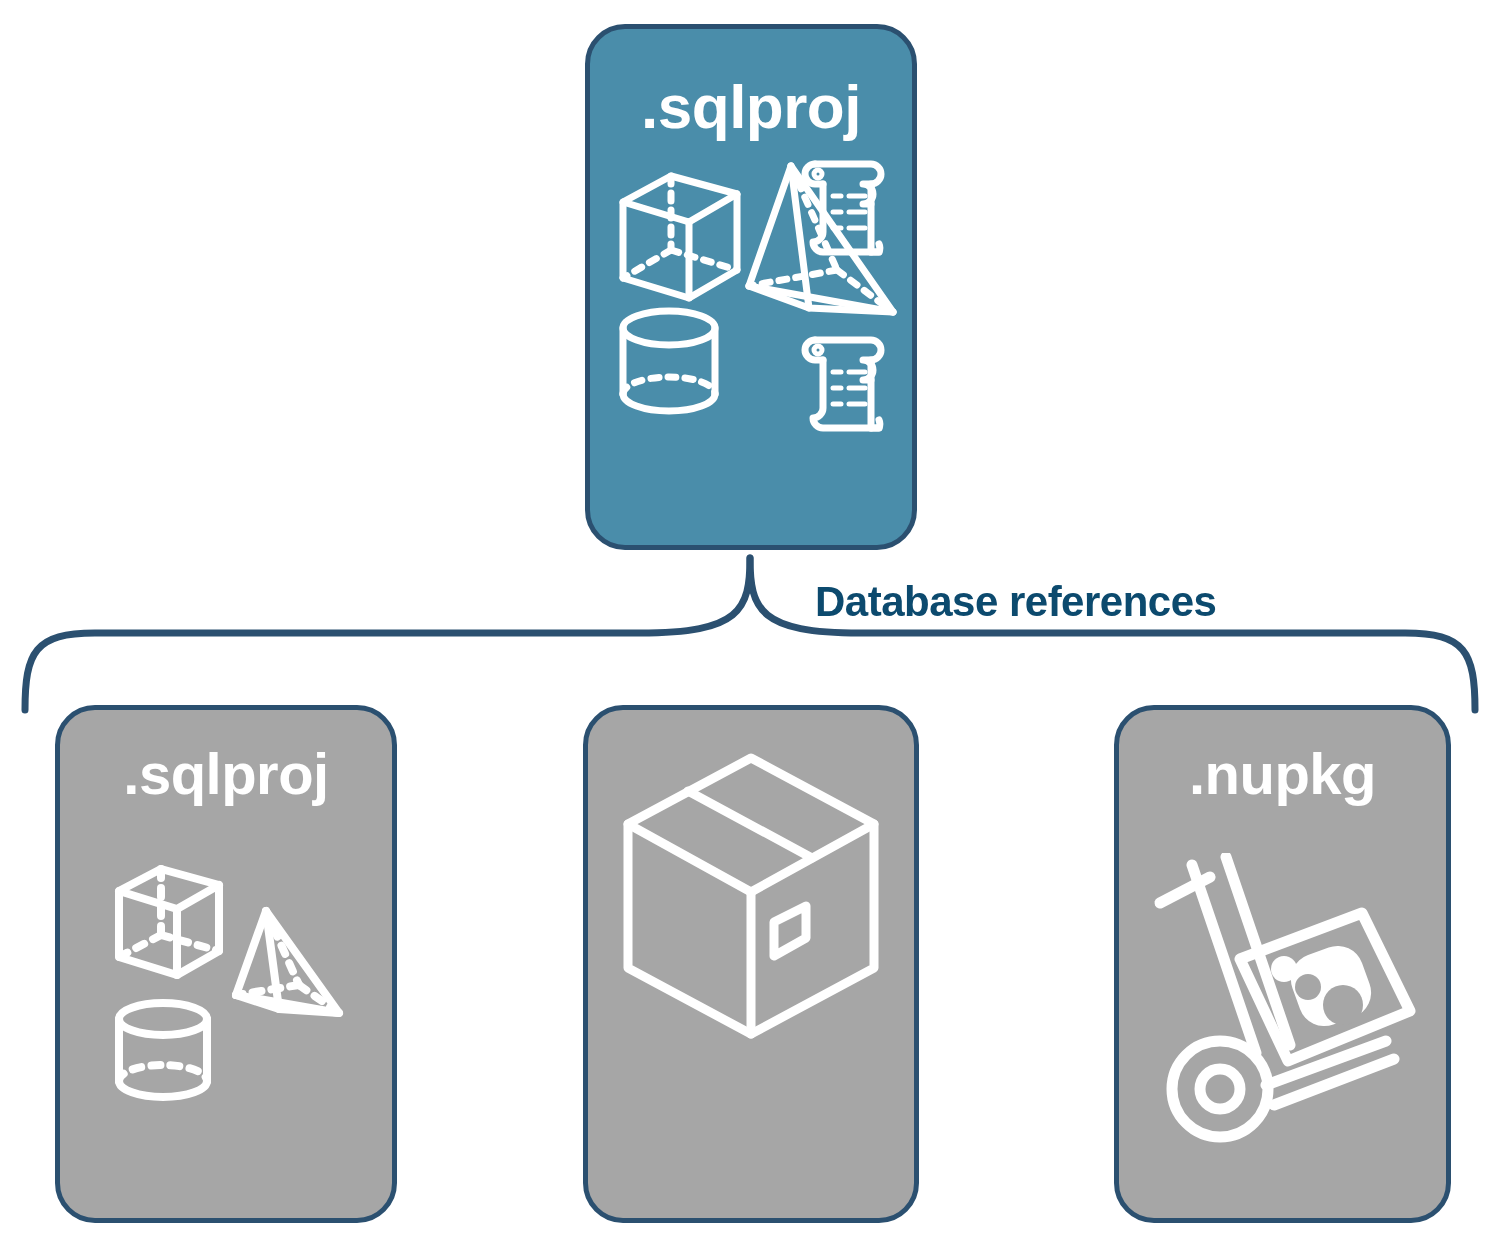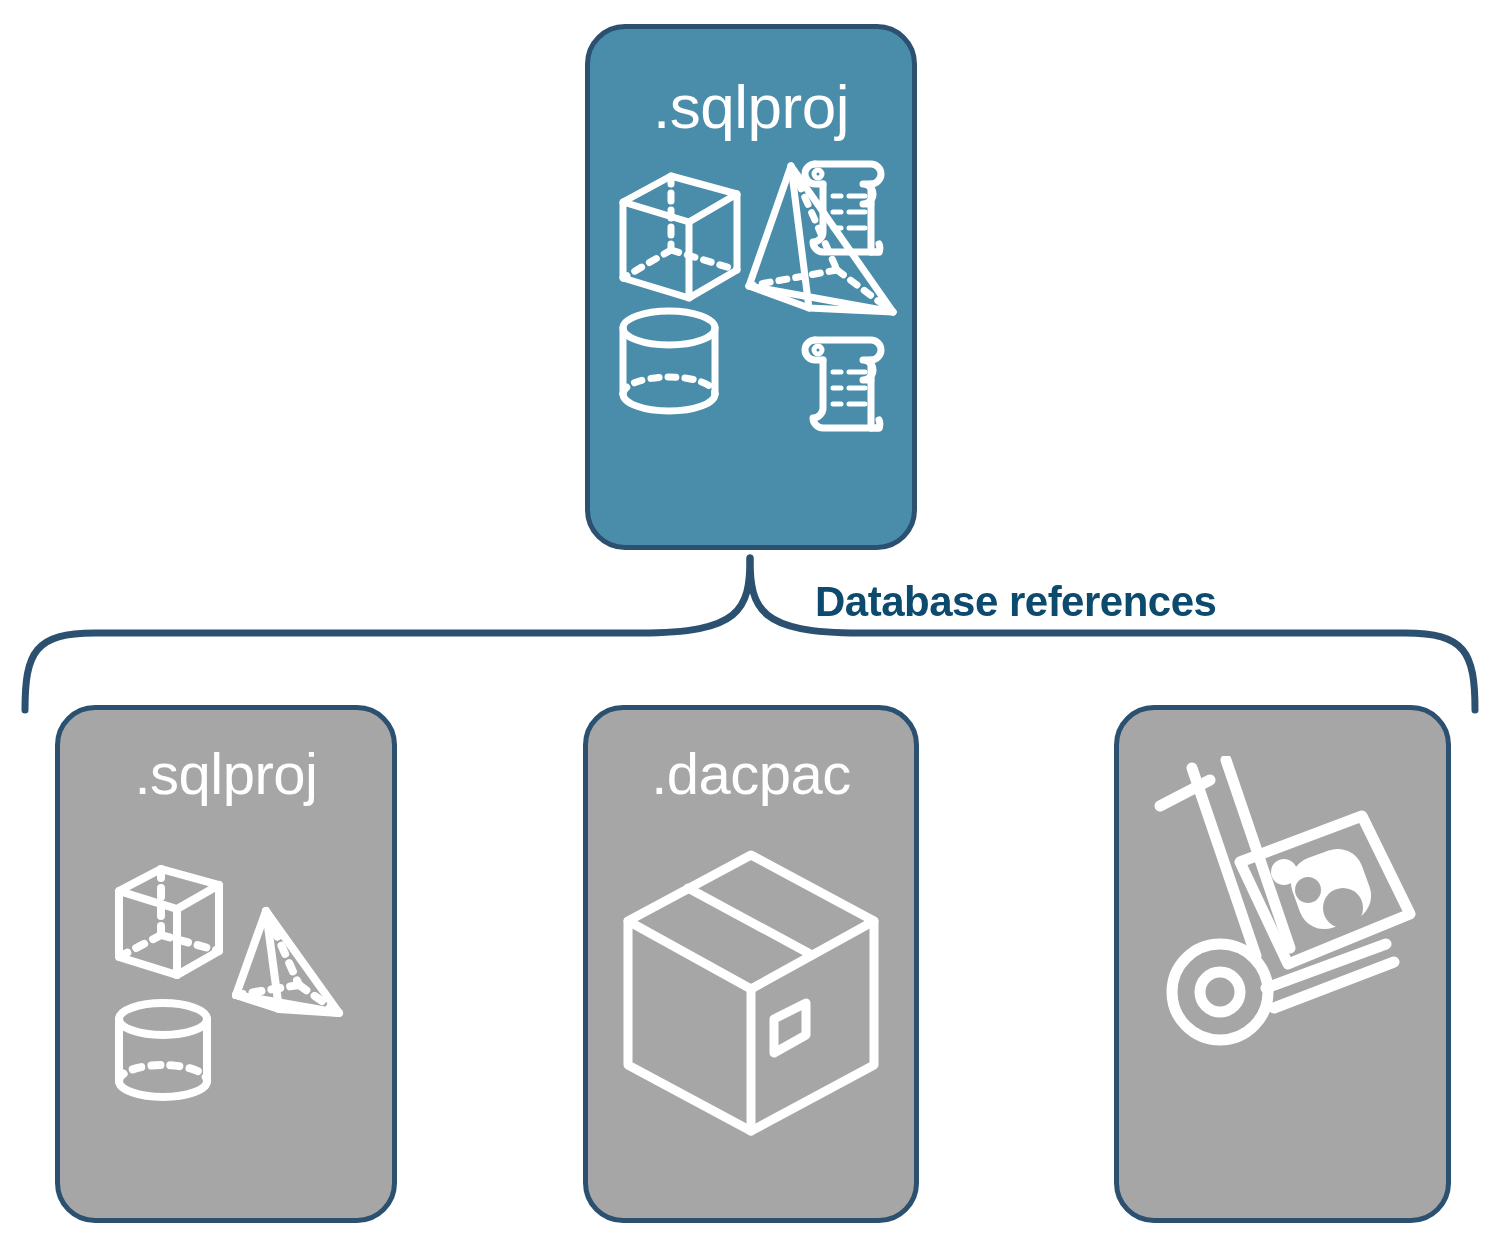--- a/index.html
+++ b/index.html
@@ -29,21 +29,21 @@
   }
   .card-primary {
     background: #4a8daa;
   }
   .card-secondary {
     background: #a6a6a6;
   }
 
   .card-title {
     color: #ffffff;
-    font-weight: normal;
+    font-weight: bold;
     letter-spacing: -0.5px;
     text-align: center;
     white-space: nowrap;
   }
   .card-primary .card-title {
     font-size: 62px;
     margin-top: 42px;
   }
   .card-secondary .card-title {
     font-size: 58px;
@@ -202,37 +202,37 @@
           <path d="M18 166 L18 228"></path>
           <path d="M106 166 L106 228"></path>
           <path d="M18 228 A44 16 0 0 0 106 228"></path>
           <path d="M18 228 A44 16 0 0 1 106 228" stroke-dasharray="9 10"></path>
         </g>
       </svg>
     </div>
   </div>
 
   <div class="card card-secondary" id="card-dacpac">
-    <div class="card-title">.dacpac</div>
     <div class="card-art">
       <svg class="art-svg" width="270" height="300" viewBox="0 0 270 300" fill="none" stroke="#ffffff" stroke-width="9" stroke-linecap="round" stroke-linejoin="round" style="margin-top:36px">
 
         <path d="M135 12 L258 78 L258 222 L135 288 L12 222 L12 78 Z"></path>
 
         <path d="M12 78 L135 146 L258 78"></path>
         <path d="M135 146 L135 288"></path>
 
         <path d="M72 45 L196 112"></path>
 
         <path d="M158 176 L190 160 L190 192 L158 210 Z"></path>
       </svg>
     </div>
   </div>
 
   <div class="card card-secondary" id="card-nupkg">
+    <div class="card-title">.nupkg</div>
     <div class="card-art">
       <svg class="art-svg" width="270" height="290" viewBox="0 0 270 290" fill="none" stroke="#ffffff" stroke-width="11" stroke-linecap="round" stroke-linejoin="round" style="margin-top:46px">
 
         <path d="M12 50 L62 24"></path>
 
         <path d="M44 12 L108 200"></path>
         <path d="M78 4 L142 192"></path>
 
         <path d="M118 232 L238 188"></path>
         <path d="M126 252 L246 206"></path>

